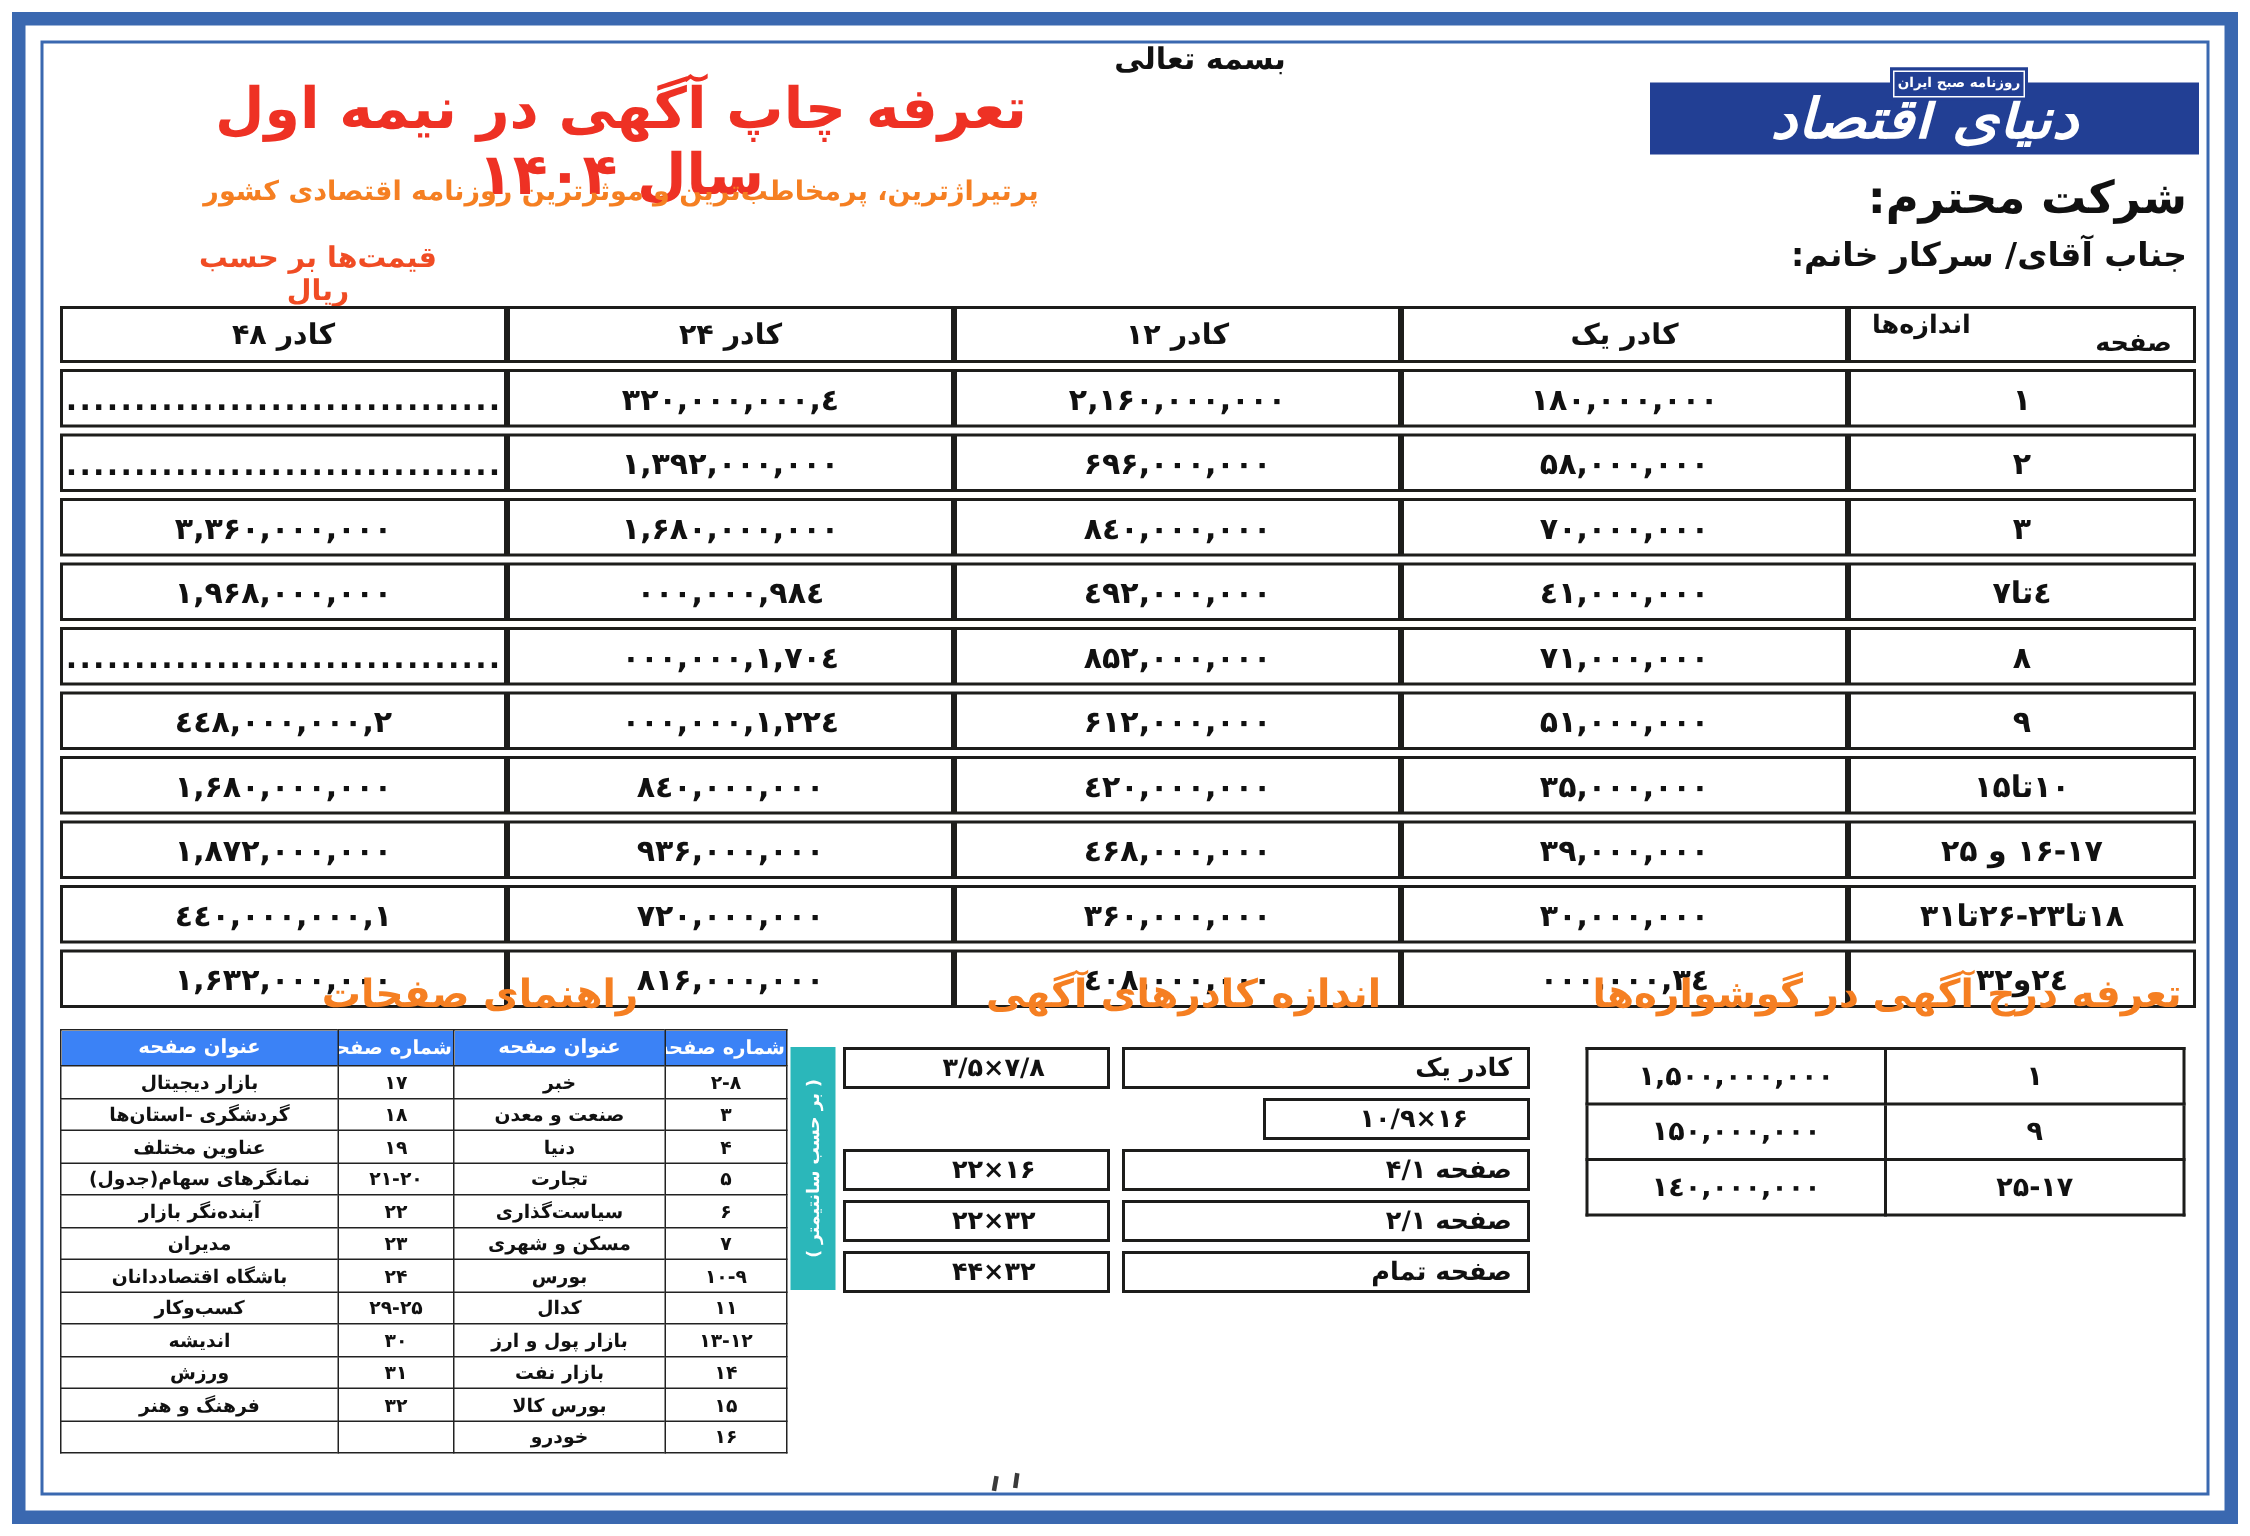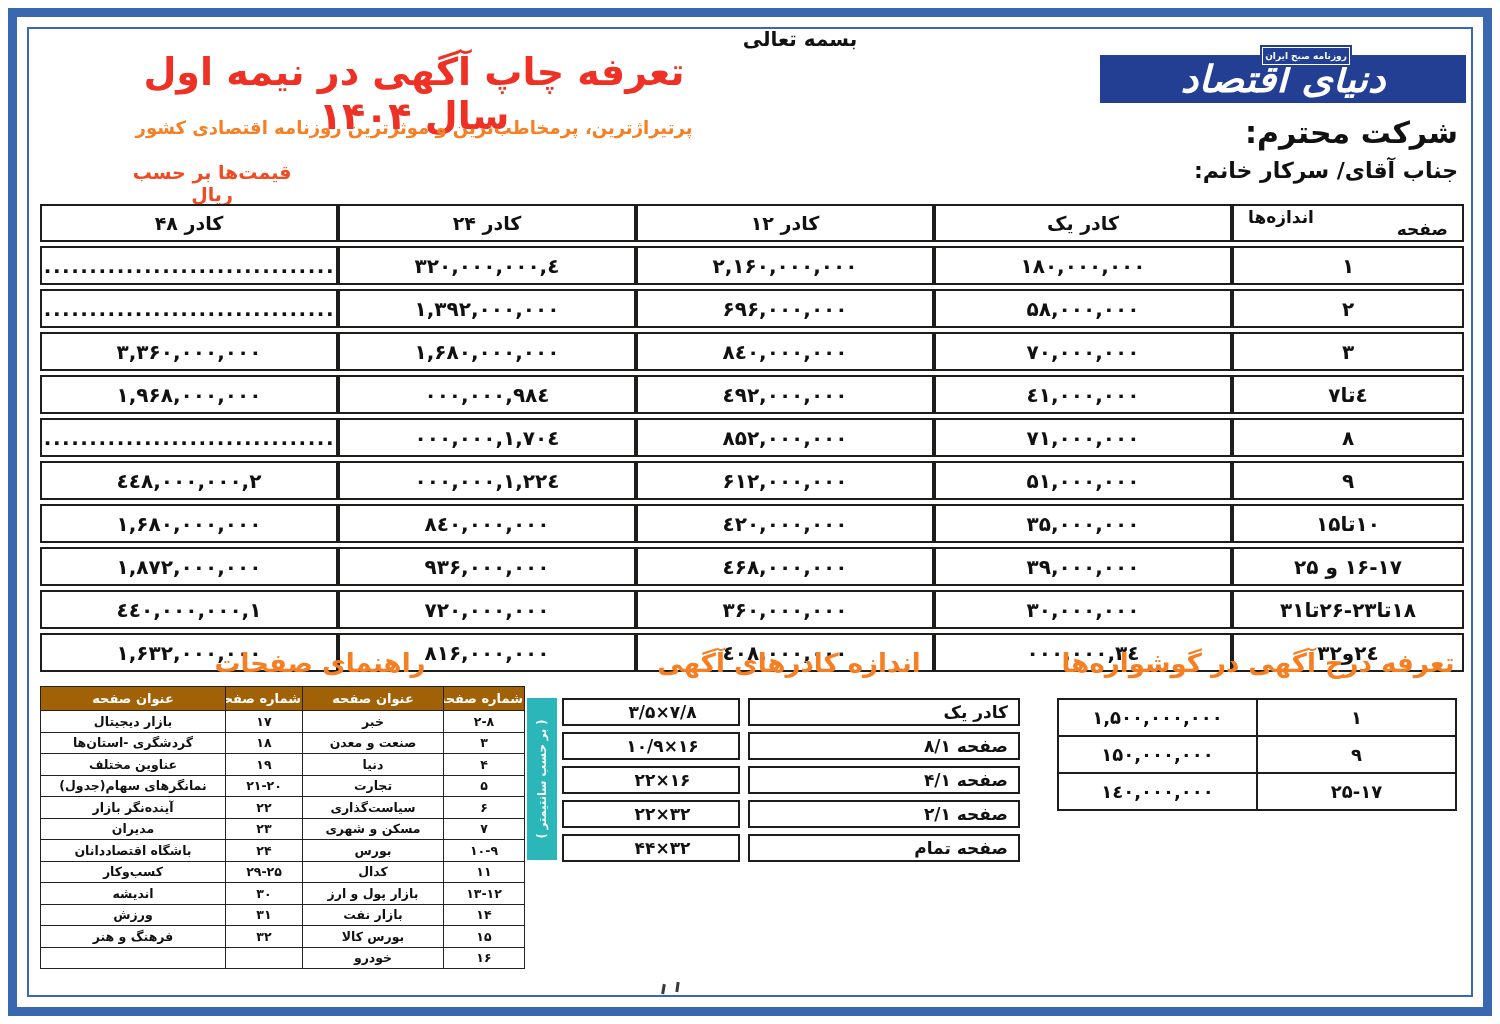--- a/index.html
+++ b/index.html
@@ -48,21 +48,21 @@
   
   .sec-title{position:absolute;font-size:26px;color:#f57f22;text-align:center;}
   .t-guide{left:40px;top:648px;width:472px;padding-left:44px;}
   .t-sizes{left:558px;top:648px;width:462px;}
   .t-ear{left:1057px;top:648px;width:402px;}
 
   
   .guide{position:absolute;left:40px;top:686px;width:472px;border-collapse:collapse;table-layout:fixed;}
   .guide td{border:1.5px solid #222;text-align:center;vertical-align:middle;height:18.5px;
             font-size:12.5px;color:#111;background:#fff;overflow:hidden;white-space:nowrap;}
-  .guide tr.ghdr td{background:#a16207;color:#fff;height:21px;font-size:13px;}
+  .guide tr.ghdr td{background:#3b82f6;color:#fff;height:21px;font-size:13px;}
   .g-num-r{width:78px;} .g-ttl-r{width:138px;} .g-num-l{width:74px;} .g-ttl-l{width:182px;}
 
   
   .sizes-wrap{position:absolute;left:558px;top:698px;width:462px;}
   .size-row{display:flex;direction:rtl;margin-bottom:6px;}
   .size-label,.size-value{box-sizing:border-box;border:2.5px solid #1d1d1b;height:28px;background:#fff;
             display:flex;align-items:center;justify-content:center;font-size:17px;color:#111;}
   .size-label{width:272px;margin-left:8px;justify-content:flex-start;padding-right:10px;}
   .size-value{width:178px;padding-left:23px;}
   .cm-bar{position:absolute;left:527px;top:698px;width:30px;height:162px;background:#2bb7ba;}
@@ -273,21 +273,20 @@
   </tr>
 </tbody>
   </table>
 
 <div class="sizes-wrap">
   <div class="size-row">
     <div class="size-label">کادر یک</div>
     <div class="size-value">۷/۸×۳/۵</div>
   </div>
   <div class="size-row">
-    <div class="size-label">صفحه ۸/۱</div>
     <div class="size-value">۱۶×۱۰/۹</div>
   </div>
   <div class="size-row">
     <div class="size-label">صفحه ۴/۱</div>
     <div class="size-value">۱۶×۲۲</div>
   </div>
   <div class="size-row">
     <div class="size-label">صفحه ۲/۱</div>
     <div class="size-value">۳۲×۲۲</div>
   </div>

